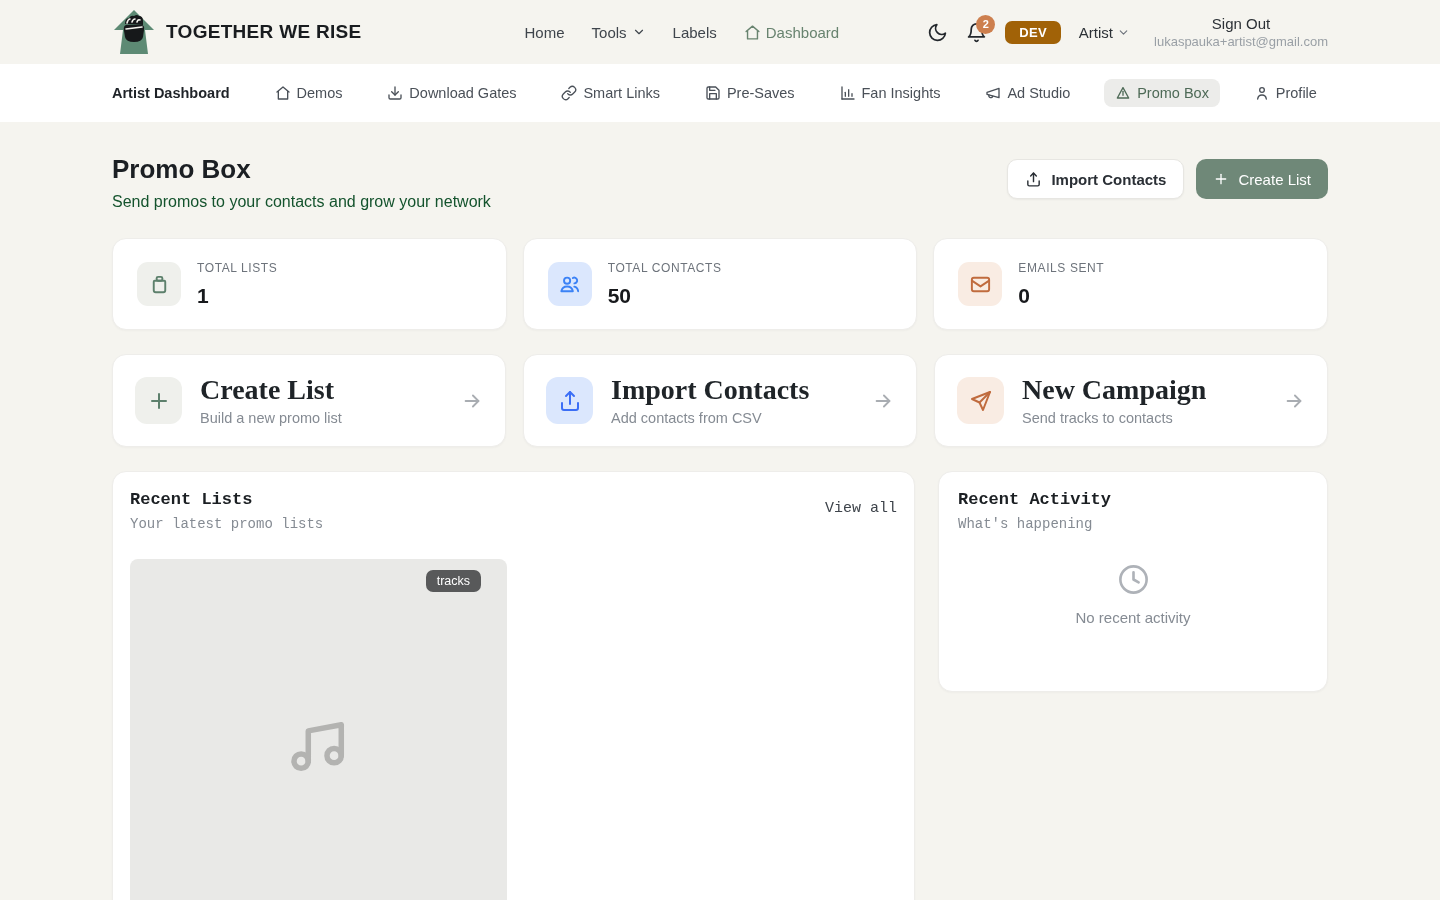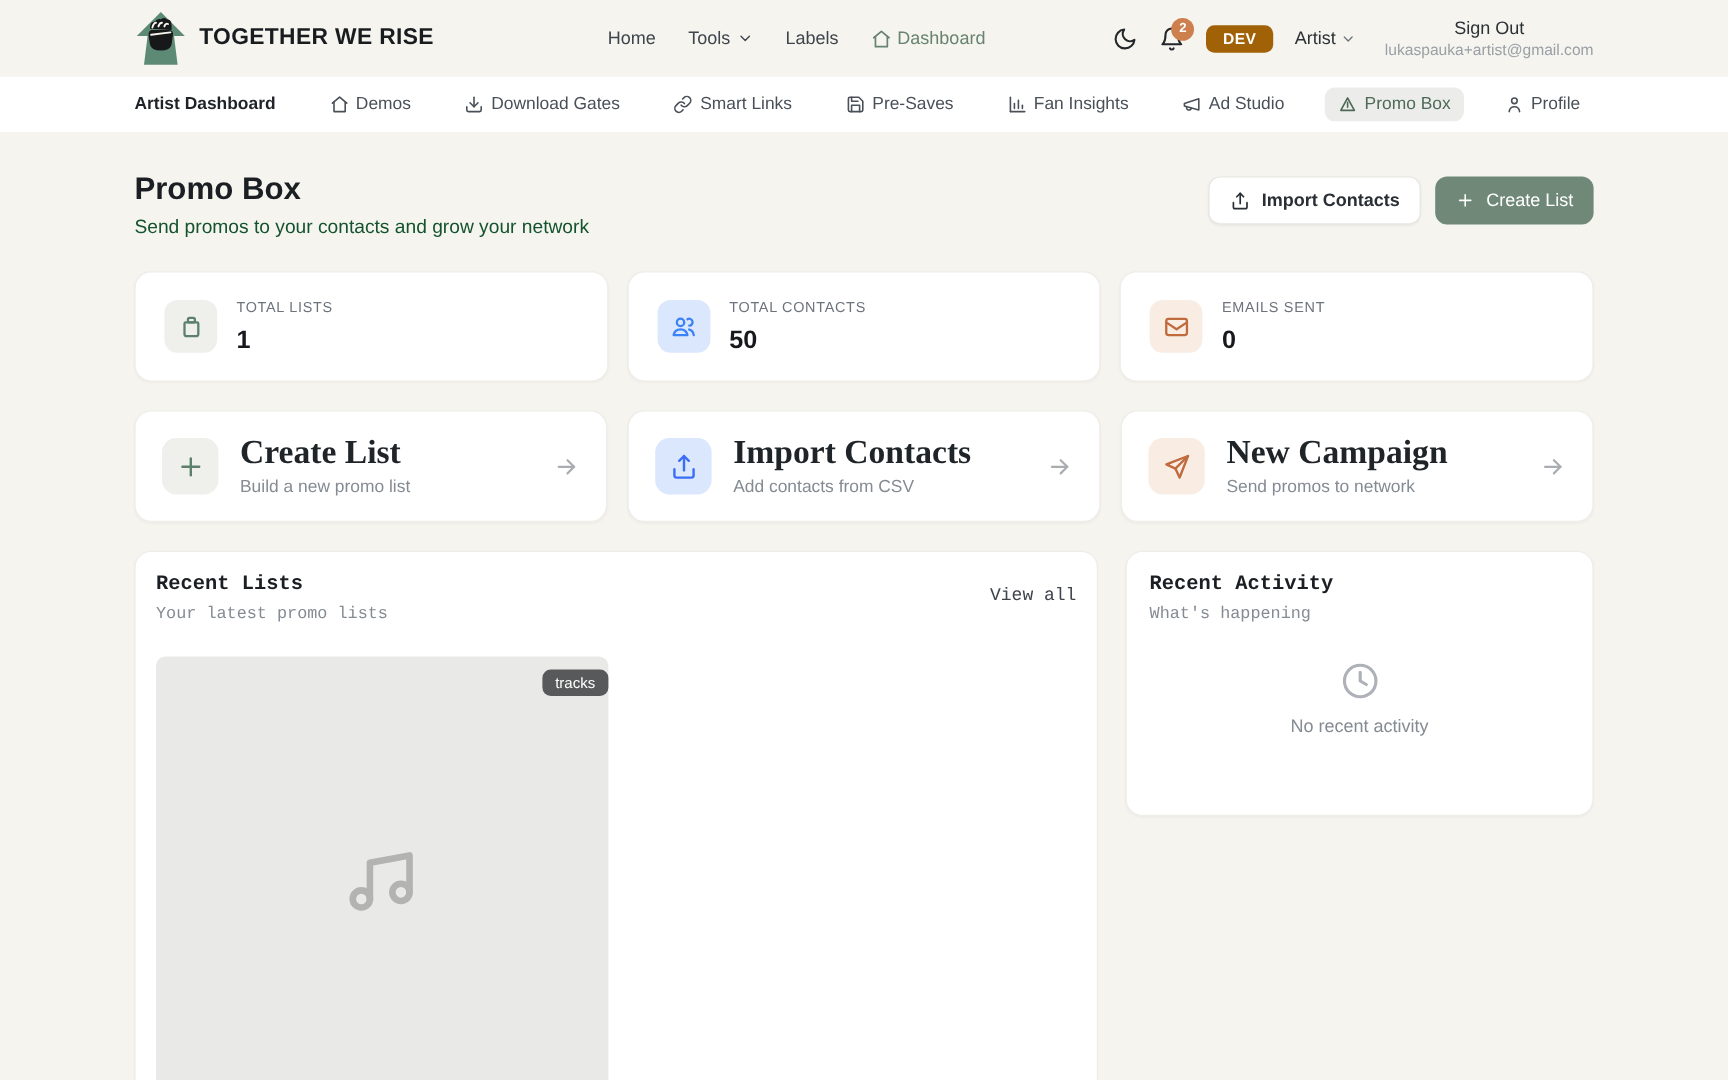--- a/index.html
+++ b/index.html
@@ -7,21 +7,21 @@
   body {
     font-family:"Liberation Sans", sans-serif;
     background:#f5f4ef;
     color:#23272c;
   }
   svg { display:block; }
 
   
   .topbar {
     height:64px; display:flex; align-items:center;
-    padding:0 112px; background:#f5f4ef;
+    padding:0 112px; background:#f5f4ef;gap:18px;
   }
   .brand { display:flex; align-items:center; gap:10px; }
   .brand-name { font-size:19px; font-weight:bold; letter-spacing:.3px; color:#191c1f; }
   .topnav { display:flex; align-items:center; gap:27px; margin-left:145px; }
   .topnav-item { font-size:15px; color:#3f454c; display:flex; align-items:center; gap:5px; cursor:pointer; }
   .topnav-item.green { color:#68836f; }
   .top-right { margin-left:auto; display:flex; align-items:center; gap:18px; }
   .icon-btn { position:relative; cursor:pointer; }
   .notif-badge {
     position:absolute; top:-7px; right:-8px; min-width:19px; height:19px;
@@ -32,21 +32,21 @@
     background:#a16207; color:#fff; font-size:13px; font-weight:bold;
     padding:4px 14px; border-radius:7px; letter-spacing:.3px;
   }
   .role { display:flex; align-items:center; gap:4px; font-size:15px; color:#2c3136; cursor:pointer; }
   .account { text-align:center; margin-left:6px; }
   .signout { font-size:15px; color:#2c3136; cursor:pointer; }
   .email { font-size:13px; color:#9aa0a6; margin-top:2px; }
 
   
   .subnav {
-    height:46px; background:#ffffff; display:flex; align-items:center;
+    height:58px; background:#ffffff; display:flex; align-items:center;
     justify-content:space-between; padding:0 112px;
   }
   .subnav-item {
     display:flex; align-items:center; gap:6px; font-size:14.5px; color:#4a5058;
     padding:6px 11px; border-radius:8px; cursor:pointer; white-space:nowrap;
   }
   .subnav-item.bold { color:#1f2328; font-weight:bold; padding-left:0; }
   .subnav-item.active { background:#ececea; color:#4e6a57; }
 
   
@@ -96,21 +96,21 @@
   .panel-lists { width:803px; height:520px; padding:18px 17px; }
   .panel-head { display:flex; align-items:flex-start;font-family:Liberation Mono, monospace; }
   .panel-title { font-size:17px; font-weight:bold; color:#1b1f23; padding-left:0; }
   .panel-sub { font-size:14px; color:#858b93; margin-top:7px; }
   .view-all { margin-left:auto; font-size:15px; color:#3e444b; cursor:pointer; margin-top:10px; }
   .list-card {
     position:relative; width:377px; height:377px; margin-top:27px;
     background:#e9e9e7; border-radius:8px;
   }
   .track-badge {
-    position:absolute; top:11px; right:0; background:#58595a; color:#fff;
+    position:absolute; top:11px; right:26px; background:#58595a; color:#fff;
     font-size:12.5px; padding:4px 11px; border-radius:7px;
   }
   .list-card .music { position:absolute; left:50%; top:187px; transform:translate(-50%,-50%); }
 
   .panel-activity { width:390px; height:221px; padding:18px 19px; }
   .activity-empty { display:flex; flex-direction:column; align-items:center; margin-top:30px; }
   .activity-empty .txt { font-size:15px; color:#858b93; margin-top:12px; }
 </style>
 </head>
 <body>
@@ -384,21 +384,21 @@
     </div>
     <div class="action-card">
       <div class="action-icon bg-peach">
         <svg width="24" height="24" viewBox="0 0 24 24" fill="none" stroke="#c06b3e" stroke-width="2" stroke-linecap="round" stroke-linejoin="round">
             <path d="M21 3 10.5 13.5"></path>
             <path d="M21 3l-7 18-3.5-7.5L3 10z"></path>
           </svg>
       </div>
       <div>
         <div class="action-title">New Campaign</div>
-        <div class="action-sub">Send promos to network</div>
+        <div class="action-sub">Send tracks to contacts</div>
       </div>
       <span class="action-arrow">
         <svg width="22" height="22" viewBox="0 0 24 24" fill="none" stroke="#a9adb2" stroke-width="2" stroke-linecap="round" stroke-linejoin="round">
             <path d="M5 12h14"></path>
             <path d="M13 6l6 6-6 6"></path>
           </svg>
       </span>
     </div>
   </div>
 

